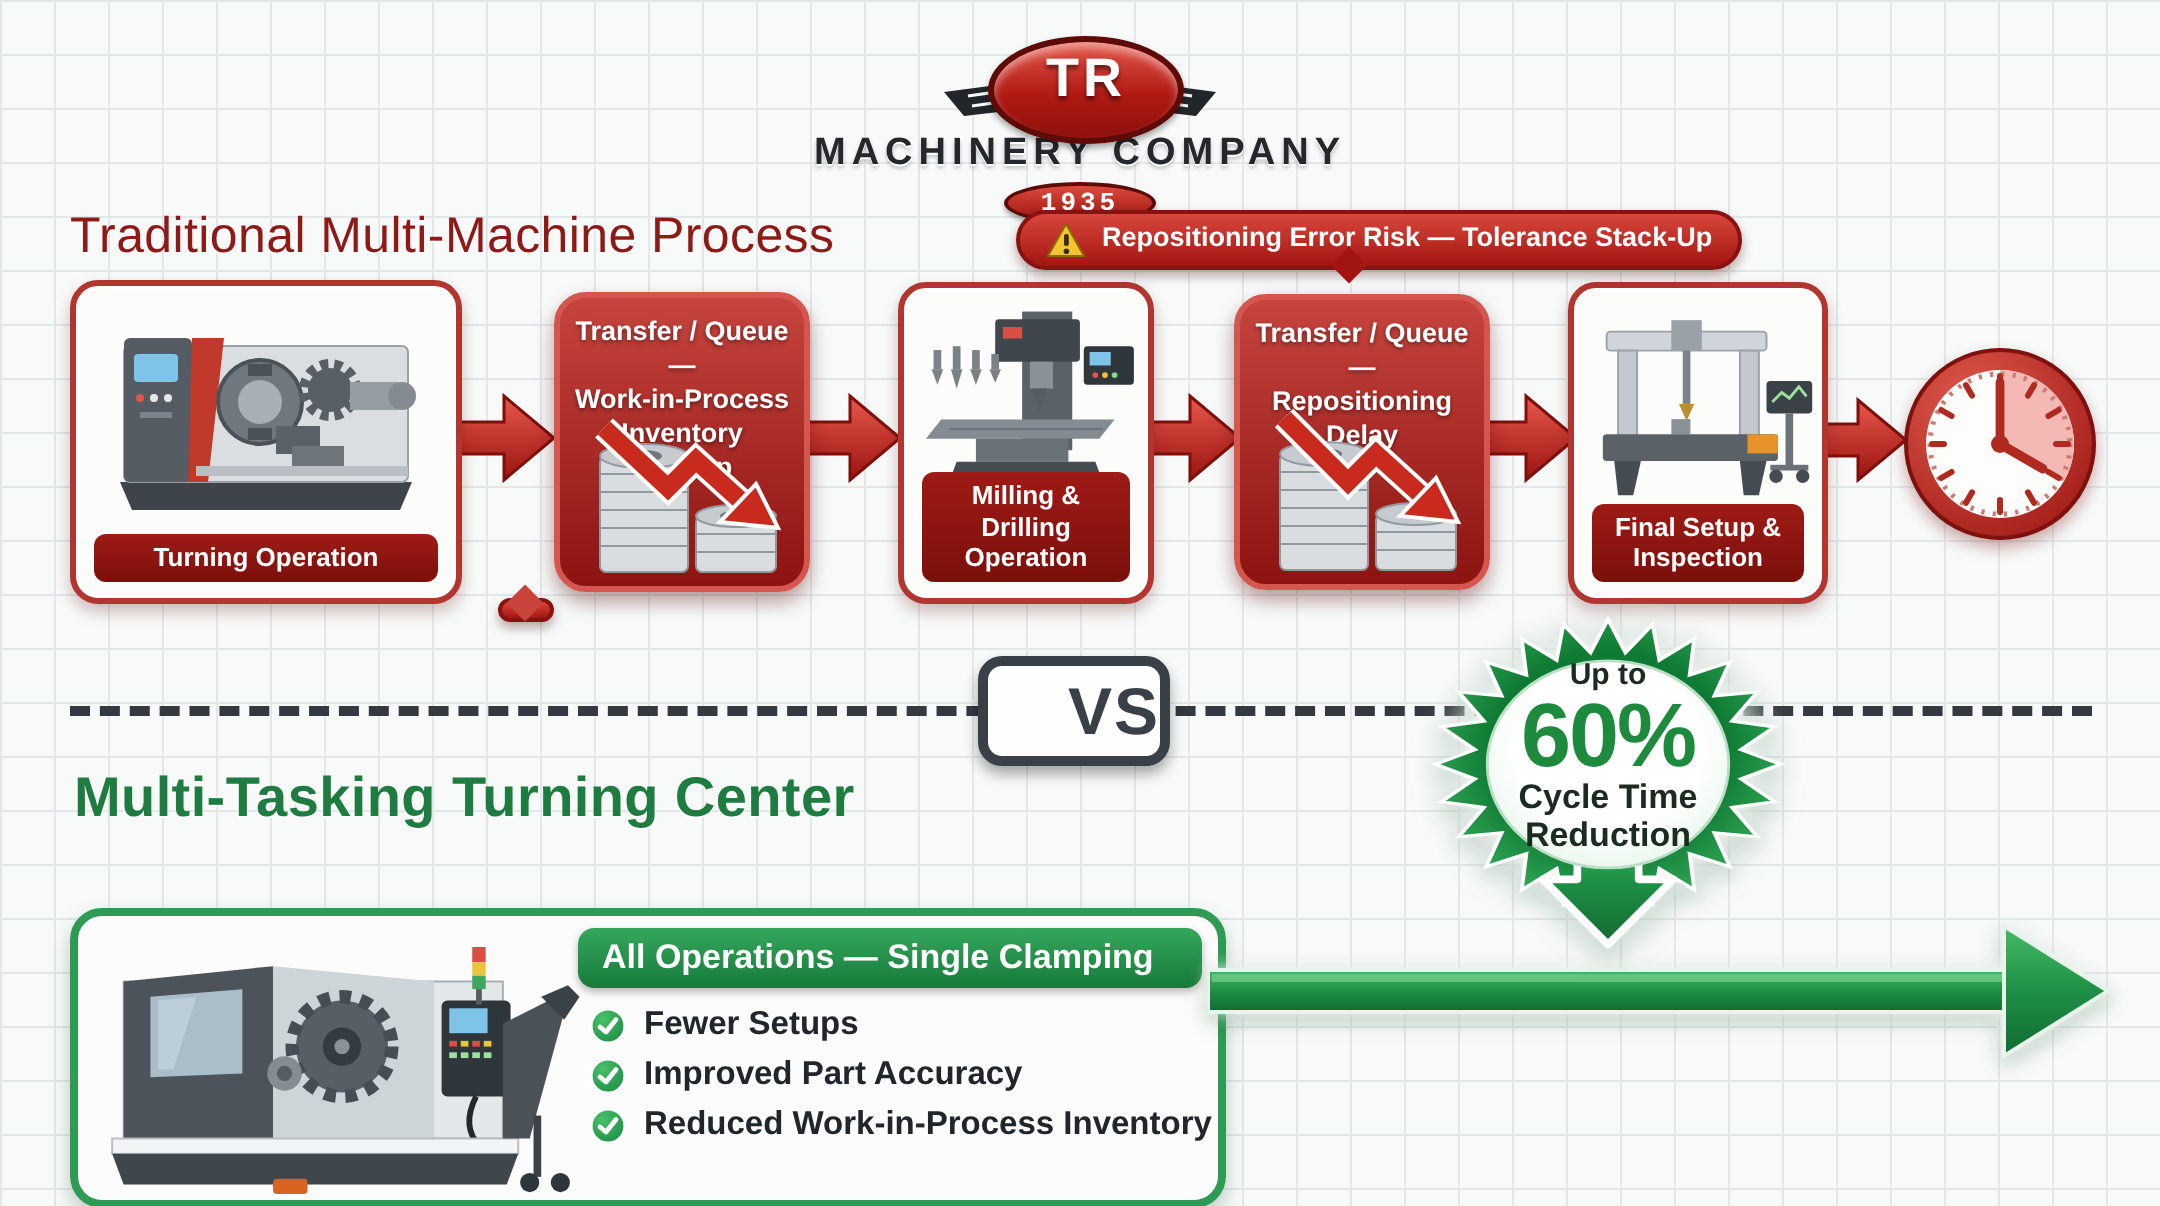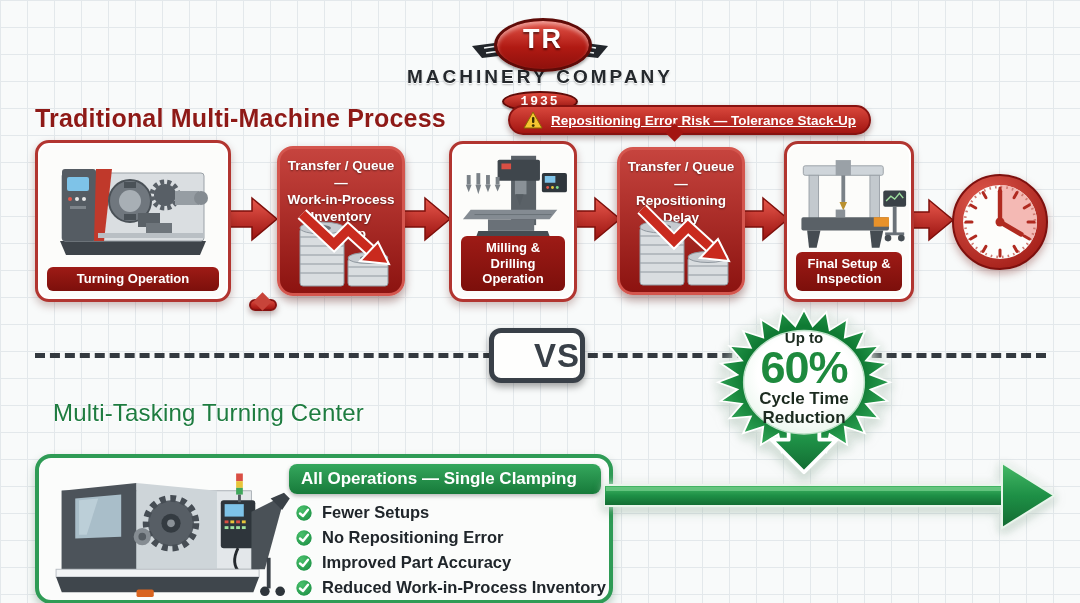--- a/index.html
+++ b/index.html
@@ -20,29 +20,29 @@
     border:3px solid #5E0B08;box-shadow:0 2px 3px rgba(0,0,0,.35), inset 0 3px 4px rgba(255,255,255,.45);}
   .logo-oval span{position:absolute;left:0;top:3px;width:100%;text-align:center;
     color:#fff;font-size:27px;font-weight:bold;letter-spacing:2px;text-shadow:0 2px 2px rgba(0,0,0,.5);}
   .logo-wings{position:absolute;left:20px;top:30px;}
   .logo-company{margin-top:4px;font-size:19px;font-weight:bold;letter-spacing:3px;color:#24282C;
     text-shadow:0 1px 0 #ffffff,0 2px 2px rgba(0,0,0,.25);}
   .logo-year{display:inline-block;margin-top:3px;padding:1px 16px;border-radius:50%;
     background:linear-gradient(180deg,#DD4A3E,#9E1510);border:2px solid #5E0B08;
     color:#fff;font-size:13px;font-weight:bold;letter-spacing:2px;box-shadow:0 2px 2px rgba(0,0,0,.3);font-family:Liberation Mono, monospace;}
   
-  .trad-title{position:absolute;left:35px;top:104px;margin:0;font-size:25px;font-weight:700;
+  .trad-title{position:absolute;left:35px;top:104px;margin:0;font-size:25px;font-weight:400;
     color:#8E1A17;letter-spacing:.2px;text-shadow:0 1px 0 #fff;z-index:4;}
-  .modern-title{position:absolute;left:35px;top:381px;margin:18px;font-size:24px;font-weight:400;
+  .modern-title{position:absolute;left:35px;top:381px;margin:2px;font-size:28px;font-weight:700;
     color:#1E7C40;letter-spacing:.2px;text-shadow:0 1px 0 #fff;z-index:4;}
   
-  .badge{position:absolute;display:flex;align-items:center;gap:8px;
+  .badge{position:absolute;display:flex;align-items:flex-start;gap:8px;
     background:linear-gradient(180deg,#D8473C 0%,#A31511 100%);
     border:2px solid #871210;border-radius:17px;color:#fff;font-weight:bold;
-    box-shadow:0 3px 6px rgba(60,5,3,.35);z-index:6;text-decoration:underline;}
+    box-shadow:0 3px 6px rgba(60,5,3,.35);z-index:6;}
   .badge .tail{position:absolute;width:13px;height:13px;background:#A31511;transform:rotate(45deg);}
   .warn-badge{left:508px;top:105px;padding:4px 13px;font-size:13.5px;}
   .warn-badge .tail{bottom:-6px;left:158px;}
   .wip-badge{left:249px;top:299px;padding:4px 12px;font-size:14px;}
   .wip-badge .tail{top:-6px;left:50%;margin-left:-7px;background:#C8443A;}
   
   .machine-box{position:absolute;background:#FCFCFA;border:3px solid #B23530;border-radius:14px;
     box-shadow:0 4px 8px rgba(90,20,15,.28), inset 0 0 0 2px #fff;z-index:3;}
   .machine-box .art{position:absolute;top:6px;left:50%;transform:translateX(-50%);}
   .machine-box .label{position:absolute;left:9px;right:9px;bottom:8px;
@@ -410,27 +410,20 @@
             <circle cx="9" cy="9" r="8.3" fill="url(#gCheck)" stroke="#FFFFFF" stroke-width="1.2"></circle>
             <polyline points="5,9.5 8,12 13,5.8" stroke="#fff" stroke-width="2.4" fill="none" stroke-linecap="round" stroke-linejoin="round"></polyline>
           </svg>
         <span>Fewer Setups</span>
       </div>
       <div class="benefit">
         <svg width="18" height="18" viewBox="0 0 18 18">
             <circle cx="9" cy="9" r="8.3" fill="url(#gCheck)" stroke="#FFFFFF" stroke-width="1.2"></circle>
             <polyline points="5,9.5 8,12 13,5.8" stroke="#fff" stroke-width="2.4" fill="none" stroke-linecap="round" stroke-linejoin="round"></polyline>
           </svg>
-        <span>No Repositioning Error</span>
-      </div>
-      <div class="benefit">
-        <svg width="18" height="18" viewBox="0 0 18 18">
-            <circle cx="9" cy="9" r="8.3" fill="url(#gCheck)" stroke="#FFFFFF" stroke-width="1.2"></circle>
-            <polyline points="5,9.5 8,12 13,5.8" stroke="#fff" stroke-width="2.4" fill="none" stroke-linecap="round" stroke-linejoin="round"></polyline>
-          </svg>
         <span>Improved Part Accuracy</span>
       </div>
       <div class="benefit">
         <svg width="18" height="18" viewBox="0 0 18 18">
             <circle cx="9" cy="9" r="8.3" fill="url(#gCheck)" stroke="#FFFFFF" stroke-width="1.2"></circle>
             <polyline points="5,9.5 8,12 13,5.8" stroke="#fff" stroke-width="2.4" fill="none" stroke-linecap="round" stroke-linejoin="round"></polyline>
           </svg>
         <span>Reduced Work-in-Process Inventory</span>
       </div>
     </div>

